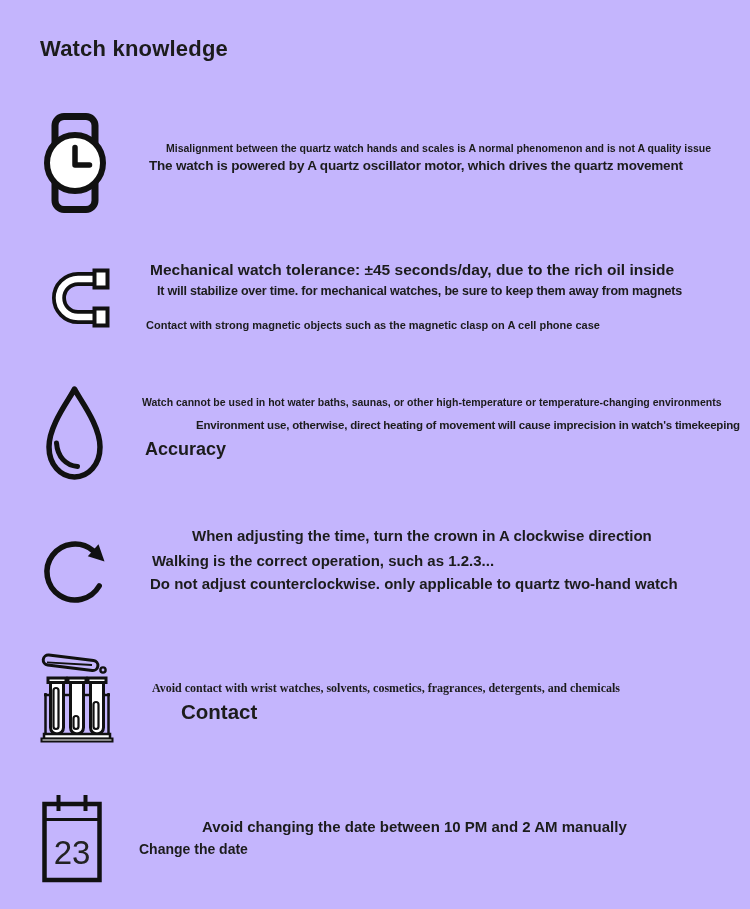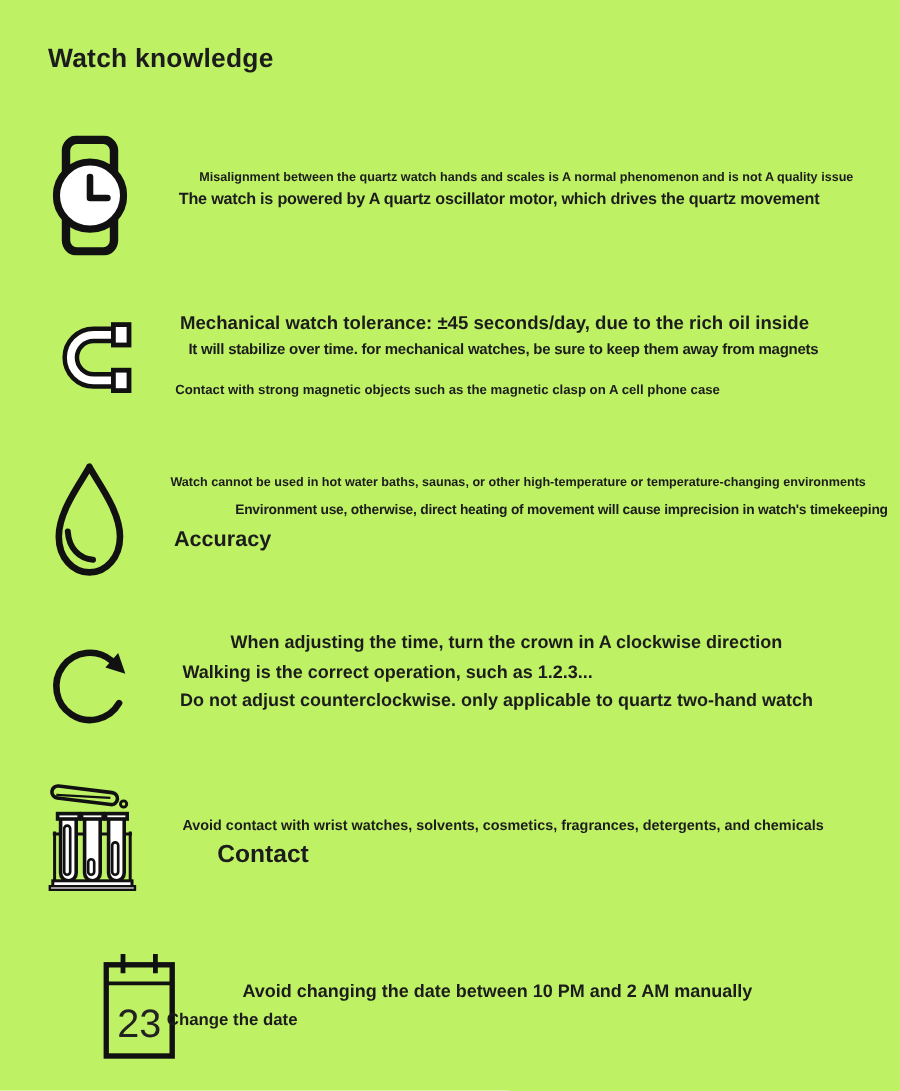--- a/index.html
+++ b/index.html
@@ -1,17 +1,17 @@
 <!DOCTYPE html>
 <html><head>
 <meta charset="utf-8">
 <style>
   html,body { margin:0; padding:0; background:#ffffff; }
   .page {
-    position:relative; width:750px; height:909px; background:#bef264;
+    position:relative; width:750px; height:909px; background:#c4b5fd;
     font-family:"Liberation Sans", sans-serif; color:#1c1c1c; overflow:hidden;
   }
   .title {
     position:absolute; left:40px; top:36px; margin:0;
     font-size:22px; font-weight:700; color:#111111; letter-spacing:0.2px;
   }
   .icon { position:absolute; }
   .line {
     position:absolute; margin:0; font-weight:700; white-space:nowrap; color:#1c1c1c;
   }
@@ -32,21 +32,21 @@
   
   .i4 { left:42px; top:525px; width:71px; height:90px; }
   .s4l1 { left:192px; top:527px; font-size:15px; }
   .s4l2 { left:152px; top:552px; font-size:15px; }
   .s4l3 { left:150px; top:575px; font-size:15px; }
   
   .i5 { left:40px; top:650px; width:74px; height:93px; }
   .s5l1 { left:152px; top:681px; font-size:12px; }
   .s5l2 { left:142px; top:700px; font-size:20.5px; }
   
-  .i6 { left:42px; top:793px; width:81px; height:90px;margin-left:44px; }
+  .i6 { left:42px; top:793px; width:81px; height:90px; }
   .s6l1 { left:202px; top:818px; font-size:15px; }
   .s6l2 { left:139px; top:841px; font-size:14px; }
   svg { display:block; }
   .cal-num { font-family:"Liberation Sans", sans-serif; font-weight:400; }
 </style>
 </head>
 <body style="background: rgb(255, 255, 255);">
 
 <div class="page">
 
@@ -124,21 +124,21 @@
         <rect x="48" y="28" width="18" height="4.5" fill="#ffffff" stroke="#111111" stroke-width="3"></rect>
 
         <rect x="13.5" y="38" width="5" height="41" rx="2.5" fill="none" stroke="#111111" stroke-width="2.2"></rect>
         <rect x="33.5" y="66" width="5" height="13" rx="2.5" fill="none" stroke="#111111" stroke-width="2.2"></rect>
         <rect x="53.5" y="52" width="5" height="27" rx="2.5" fill="none" stroke="#111111" stroke-width="2.2"></rect>
 
         <rect x="4" y="84" width="66" height="5" fill="#ffffff" stroke="#111111" stroke-width="2.5"></rect>
         <rect x="1.5" y="88.5" width="71" height="3" fill="#ffffff" stroke="#111111" stroke-width="2"></rect>
       </svg>
     </span>
-    <p class="line s5l1" style="color: rgb(28, 28, 28);">Avoid contact with wrist watches, solvents, cosmetics, fragrances, detergents, and chemicals</p>
+    <p class="line s5l1" style="color: rgb(28, 28, 28); font-family: Liberation Serif, serif;">Avoid contact with wrist watches, solvents, cosmetics, fragrances, detergents, and chemicals</p>
     <p class="line s5l2" style="color: rgb(28, 28, 28); margin-left: 39px;">Contact</p>
   </div>
 
   <div>
     <span class="icon i6">
       <svg width="60" height="90" viewBox="0 0 60 90">
         <rect x="2.5" y="11" width="55" height="76" fill="none" stroke="#111111" stroke-width="4.5"></rect>
         <line x1="2.5" y1="26.5" x2="57.5" y2="26.5" stroke="#111111" stroke-width="3"></line>
         <line x1="16.5" y1="2" x2="16.5" y2="18" stroke="#111111" stroke-width="4"></line>
         <line x1="43.5" y1="2" x2="43.5" y2="18" stroke="#111111" stroke-width="4"></line>

